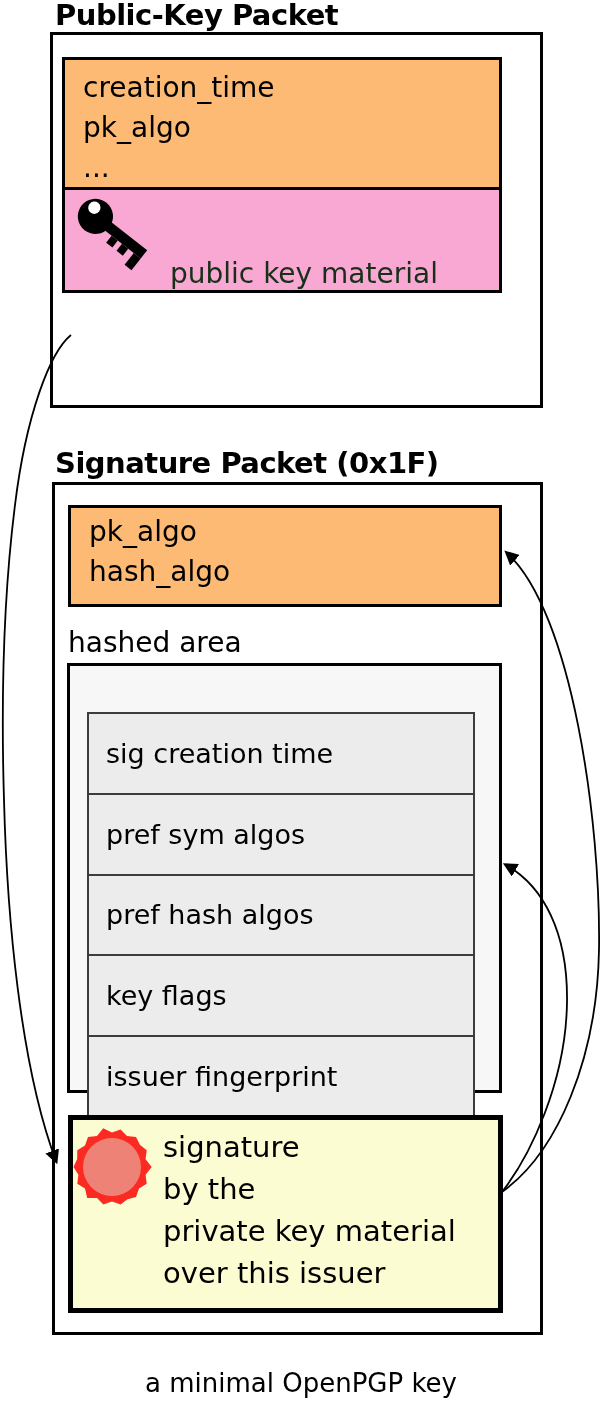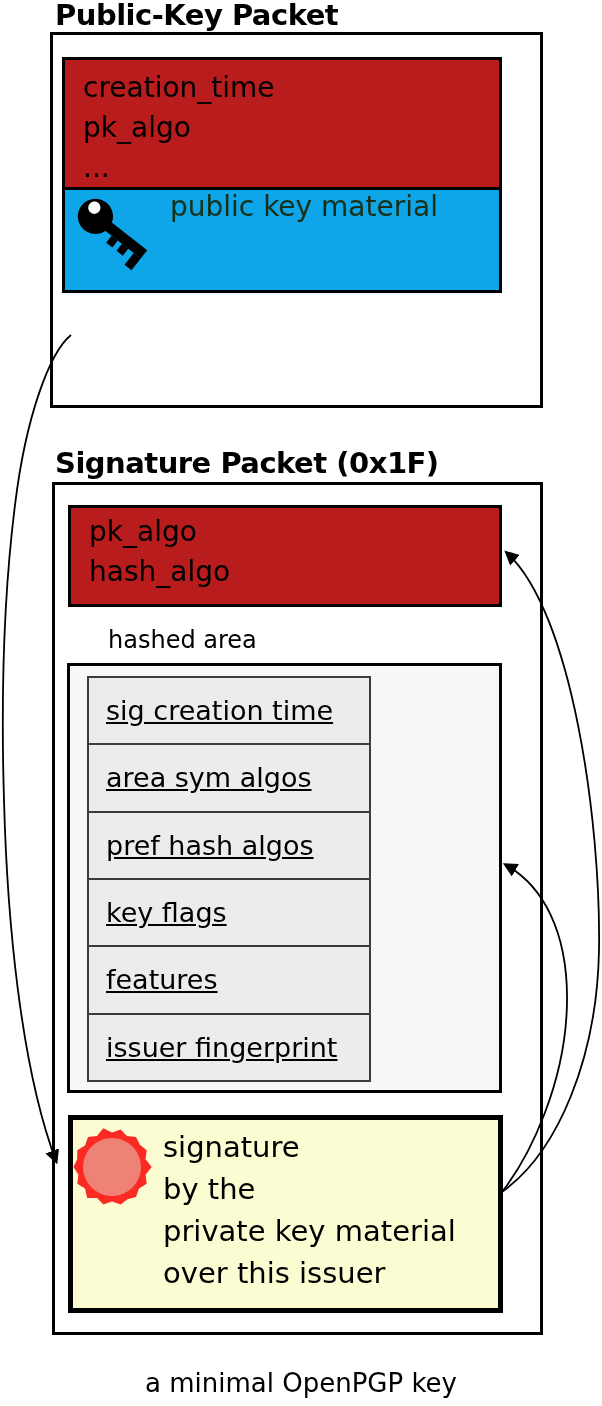--- a/index.html
+++ b/index.html
@@ -3,26 +3,26 @@
 <meta charset="utf-8">
 <style>
   html,body{margin:0;padding:0;background:#fff;}
   .stage{
     position:relative;width:602px;height:1406px;background:#ffffff;
     font-family:"DejaVu Sans",sans-serif;color:#000;overflow:hidden;
   }
   .abs{position:absolute;}
   .pkt-title{font-weight:bold;font-size:29px;letter-spacing:-0.5px;}
   .outer-box{border:3px solid #000;background:#fff;box-sizing:border-box;}
-  .lav-box{background:#b91c1c;border:3px solid #000;box-sizing:border-box;}
-  .green-box{background:#0ea5e9;border:3px solid #000;box-sizing:border-box;
-    display:flex;align-items:flex-start;}
+  .lav-box{background:#fdba74;border:3px solid #000;box-sizing:border-box;}
+  .green-box{background:#f9a8d4;border:3px solid #000;box-sizing:border-box;
+    display:flex;align-items:flex-end;}
   .field-lines{padding:8px 0 0 18px;font-size:28px;line-height:40px;}
   .material-label{color:#173017;font-size:28px;margin-left:12px;}
-  .hashed-label{font-size:24px;margin-left:40px;}
+  .hashed-label{font-size:28px;}
   .hashed-box{background:#f7f7f7;border:3px solid #000;box-sizing:border-box;}
   .sub-table{background:#ececec;border:2px solid #3c3c3c;box-sizing:border-box;
     display:flex;flex-direction:column;}
   .sub-row{flex:1;display:flex;align-items:center;padding-left:17px;
     font-size:27px;border-bottom:2px solid #3c3c3c;}
   .sub-row:last-child{border-bottom:none;text-align:center;}
   .yellow-box{background:#fcfcd2;border:5px solid #000;box-sizing:border-box;}
   .sig-lines{font-size:29px;line-height:42px;}
   .caption{font-size:26px;text-align:center;width:100%;}
   svg.overlay{position:absolute;left:0;top:0;pointer-events:none;z-index:5;}
@@ -68,35 +68,32 @@
     <div class="field-lines" style="padding-top:4px;">
       <div>pk_algo</div>
       <div>hash_algo</div>
     </div>
   </div>
 
   <div class="abs hashed-label" style="left:68px;top:626px;">hashed area</div>
 
   <div class="abs hashed-box" style="left:67px;top:663px;width:435px;height:430px;"></div>
 
-  <div class="abs sub-table" style="left:87px;top:676px;width:284px;height:406px;text-decoration:underline;">
+  <div class="abs sub-table" style="left:87px;top:712px;width:388px;height:406px;">
     <div class="sub-row">
       <span>sig creation time</span>
       </div>
     <div class="sub-row">
-      <span>area sym algos</span>
+      <span>pref sym algos</span>
       </div>
     <div class="sub-row">
       <span>pref hash algos</span>
       </div>
     <div class="sub-row">
       <span>key flags</span>
-      </div>
-    <div class="sub-row">
-      <span>features</span>
       </div>
     <div class="sub-row">
       <span>issuer fingerprint</span>
       </div>
   </div>
 
   <div class="abs yellow-box" style="left:68px;top:1115px;width:435px;height:198px;"></div>
 
   <span class="abs" style="left:72px;top:1127px;z-index:2;">
     <svg viewBox="0 0 80 80" width="80" height="80">

